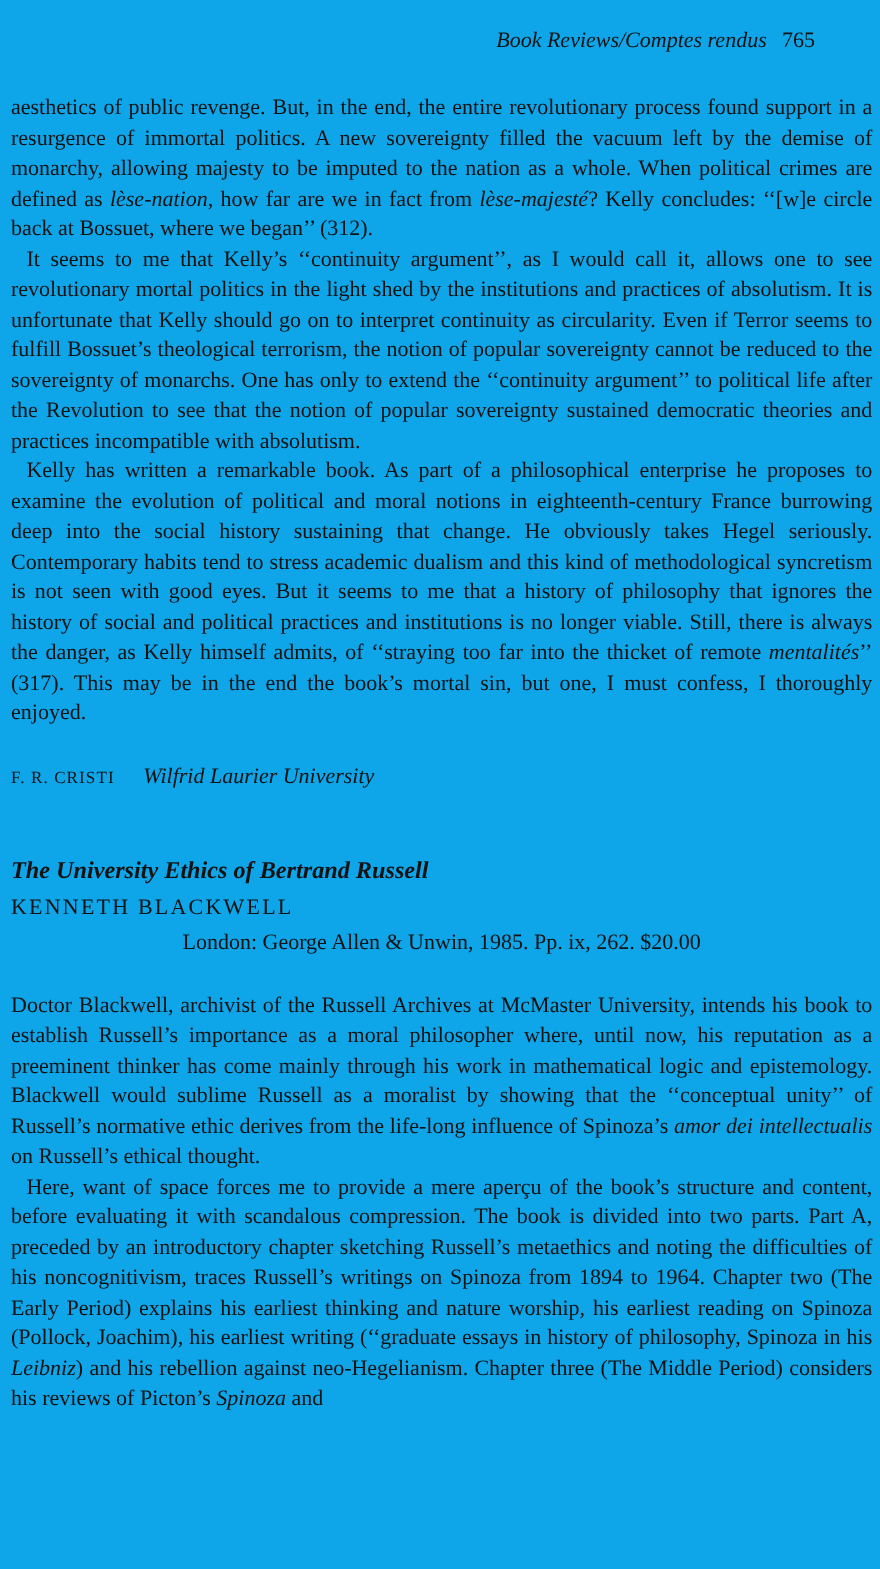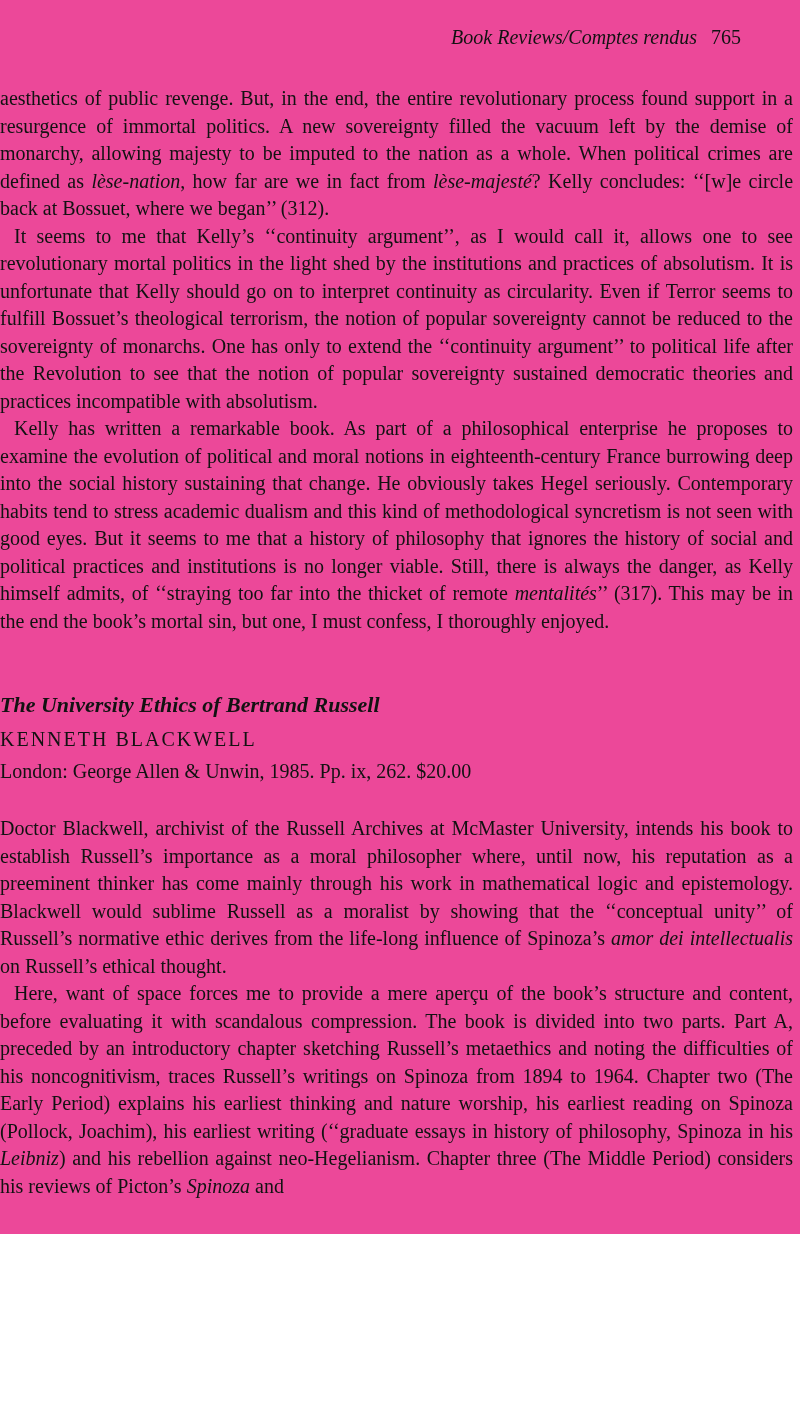--- a/index.html
+++ b/index.html
@@ -1,24 +1,24 @@
 <!DOCTYPE html>
 <html lang="en"><head>
 <meta charset="utf-8">
 <style>
   html, body { margin: 0; padding: 0; background: #ffffff; }
   .page {
     width: 800px;
-    height: 1234px;
+    height: 1426px;
     box-sizing: border-box;
-    background: #ec4899;
+    background: #0ea5e9;
     color: #121212;
     font-family: "Liberation Serif", serif;
     overflow: hidden;
-    padding: 24px 7px 0 0;
+    padding: 24px 7px 0 10px;
     position: relative;
   }
   .header {
     text-align: right;
     padding-right: 52px;
     font-size: 20px;
     line-height: 27px;
     margin-bottom: 34px;
     white-space: nowrap;
   }
@@ -60,35 +60,39 @@
   .rev-author {
     font-size: 20px;
     letter-spacing: 2px;
     line-height: 20px;
     margin: 0 0 9px 0;
   }
   .rev-imprint {
     font-size: 20px;
     line-height: 27px;
     margin: 0 0 30px 0;
+    text-align: center;
   }
 </style>
 </head>
 <body>
 
 <div class="page">
 
   <div class="header">
     <span class="hdr-title">Book Reviews/Comptes rendus</span><span class="hdr-page">765</span>
   </div>
 
   <div class="body-text">
     <p class="para"><span>aesthetics of public revenge. But, in the end, the entire revolutionary process found support in a resurgence of immortal politics. A new sovereignty filled the vacuum left by the demise of monarchy, allowing majesty to be imputed to the nation as a whole. When political crimes are defined as </span><span class="it">lèse-nation</span><span>, how far are we in fact from </span><span class="it">lèse-majesté</span><span>? Kelly concludes: ‘‘[w]e circle back at Bossuet, where we began’’ (312).</span></p>
     <p class="para indent"><span>It seems to me that Kelly’s ‘‘continuity argument’’, as I would call it, allows one to see revolutionary mortal politics in the light shed by the institutions and practices of absolutism. It is unfortunate that Kelly should go on to interpret continuity as circularity. Even if Terror seems to fulfill Bossuet’s theological terrorism, the notion of popular sovereignty cannot be reduced to the sovereignty of monarchs. One has only to extend the ‘‘continuity argument’’ to political life after the Revolution to see that the notion of popular sovereignty sustained democratic theories and practices incompatible with absolutism.</span></p>
     <p class="para indent"><span>Kelly has written a remarkable book. As part of a philosophical enterprise he proposes to examine the evolution of political and moral notions in eighteenth-century France burrowing deep into the social history sustaining that change. He obviously takes Hegel seriously. Contemporary habits tend to stress academic dualism and this kind of methodological syncretism is not seen with good eyes. But it seems to me that a history of philosophy that ignores the history of social and political practices and institutions is no longer viable. Still, there is always the danger, as Kelly himself admits, of ‘‘straying too far into the thicket of remote </span><span class="it">mentalités</span><span>’’ (317). This may be in the end the book’s mortal sin, but one, I must confess, I thoroughly enjoyed.</span></p>
+    <div class="byline">
+      <span class="reviewer">F. R. CRISTI</span><span class="affiliation">Wilfrid Laurier University</span>
+    </div>
   </div>
 
   <div class="review">
     <h2 class="rev-title">The University Ethics of Bertrand Russell</h2>
     <div class="rev-author">KENNETH BLACKWELL</div>
     <div class="rev-imprint">London: George Allen &amp; Unwin, 1985. Pp. ix, 262. $20.00</div>
     <p class="para"><span>Doctor Blackwell, archivist of the Russell Archives at McMaster University, intends his book to establish Russell’s importance as a moral philosopher where, until now, his reputation as a preeminent thinker has come mainly through his work in mathematical logic and epistemology. Blackwell would sublime Russell as a moralist by showing that the ‘‘conceptual unity’’ of Russell’s normative ethic derives from the life-long influence of Spinoza’s </span><span class="it">amor dei intellectualis</span><span> on Russell’s ethical thought.</span></p>
     <p class="para indent"><span>Here, want of space forces me to provide a mere aperçu of the book’s structure and content, before evaluating it with scandalous compression. The book is divided into two parts. Part A, preceded by an introductory chapter sketching Russell’s metaethics and noting the difficulties of his noncognitivism, traces Russell’s writings on Spinoza from 1894 to 1964. Chapter two (The Early Period) explains his earliest thinking and nature worship, his earliest reading on Spinoza (Pollock, Joachim), his earliest writing (‘‘graduate essays in history of philosophy, Spinoza in his </span><span class="it">Leibniz</span><span>) and his rebellion against neo-Hegelianism. Chapter three (The Middle Period) considers his reviews of Picton’s </span><span class="it">Spinoza</span><span> and</span></p>
   </div>
 

